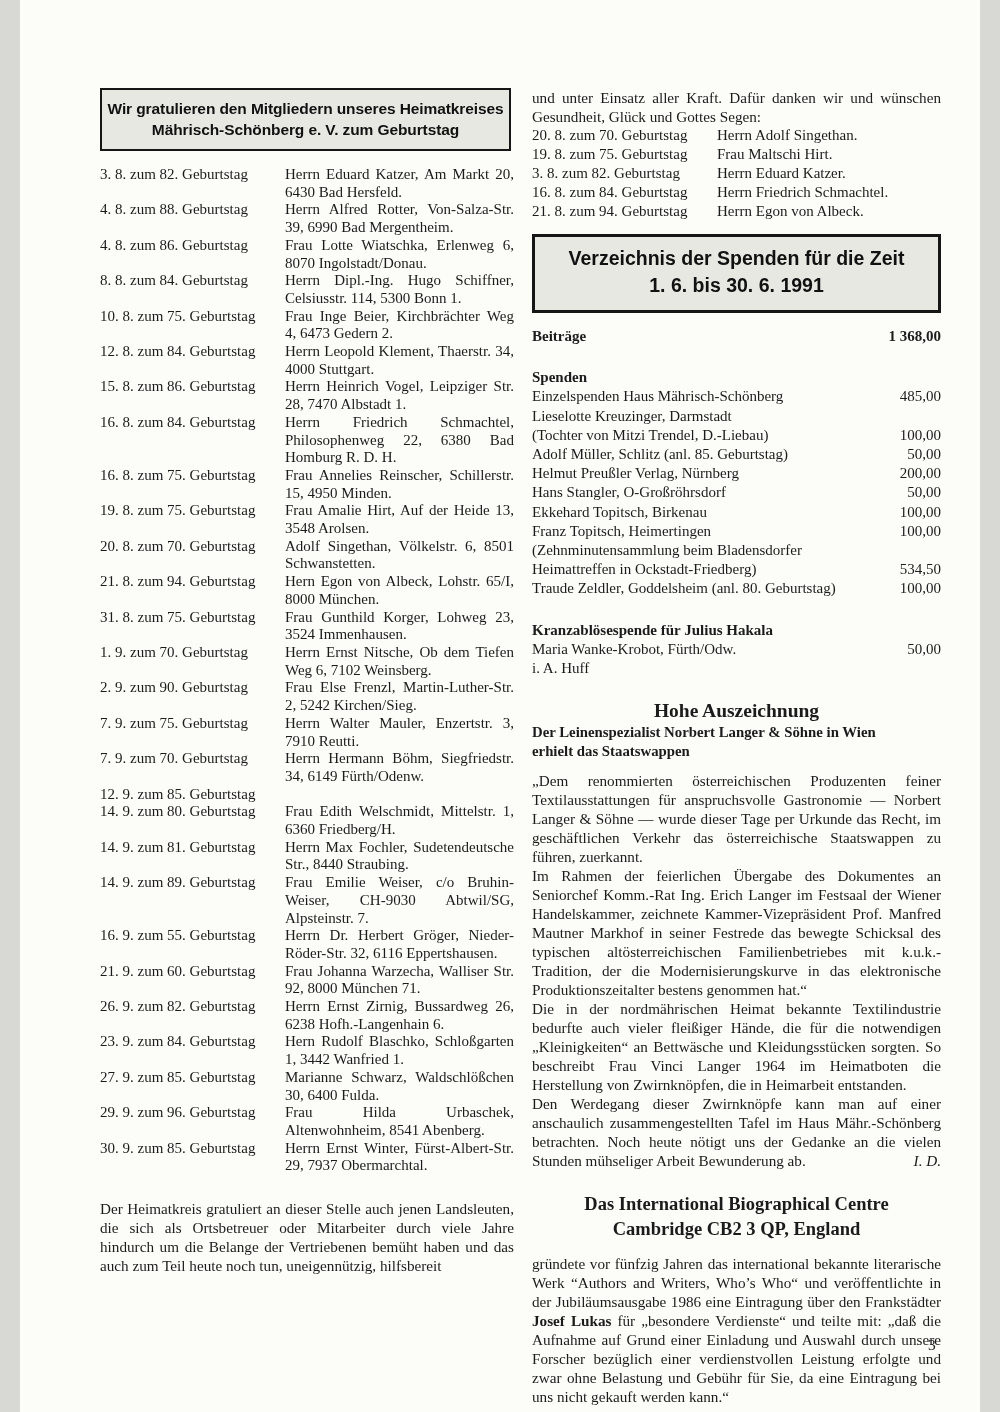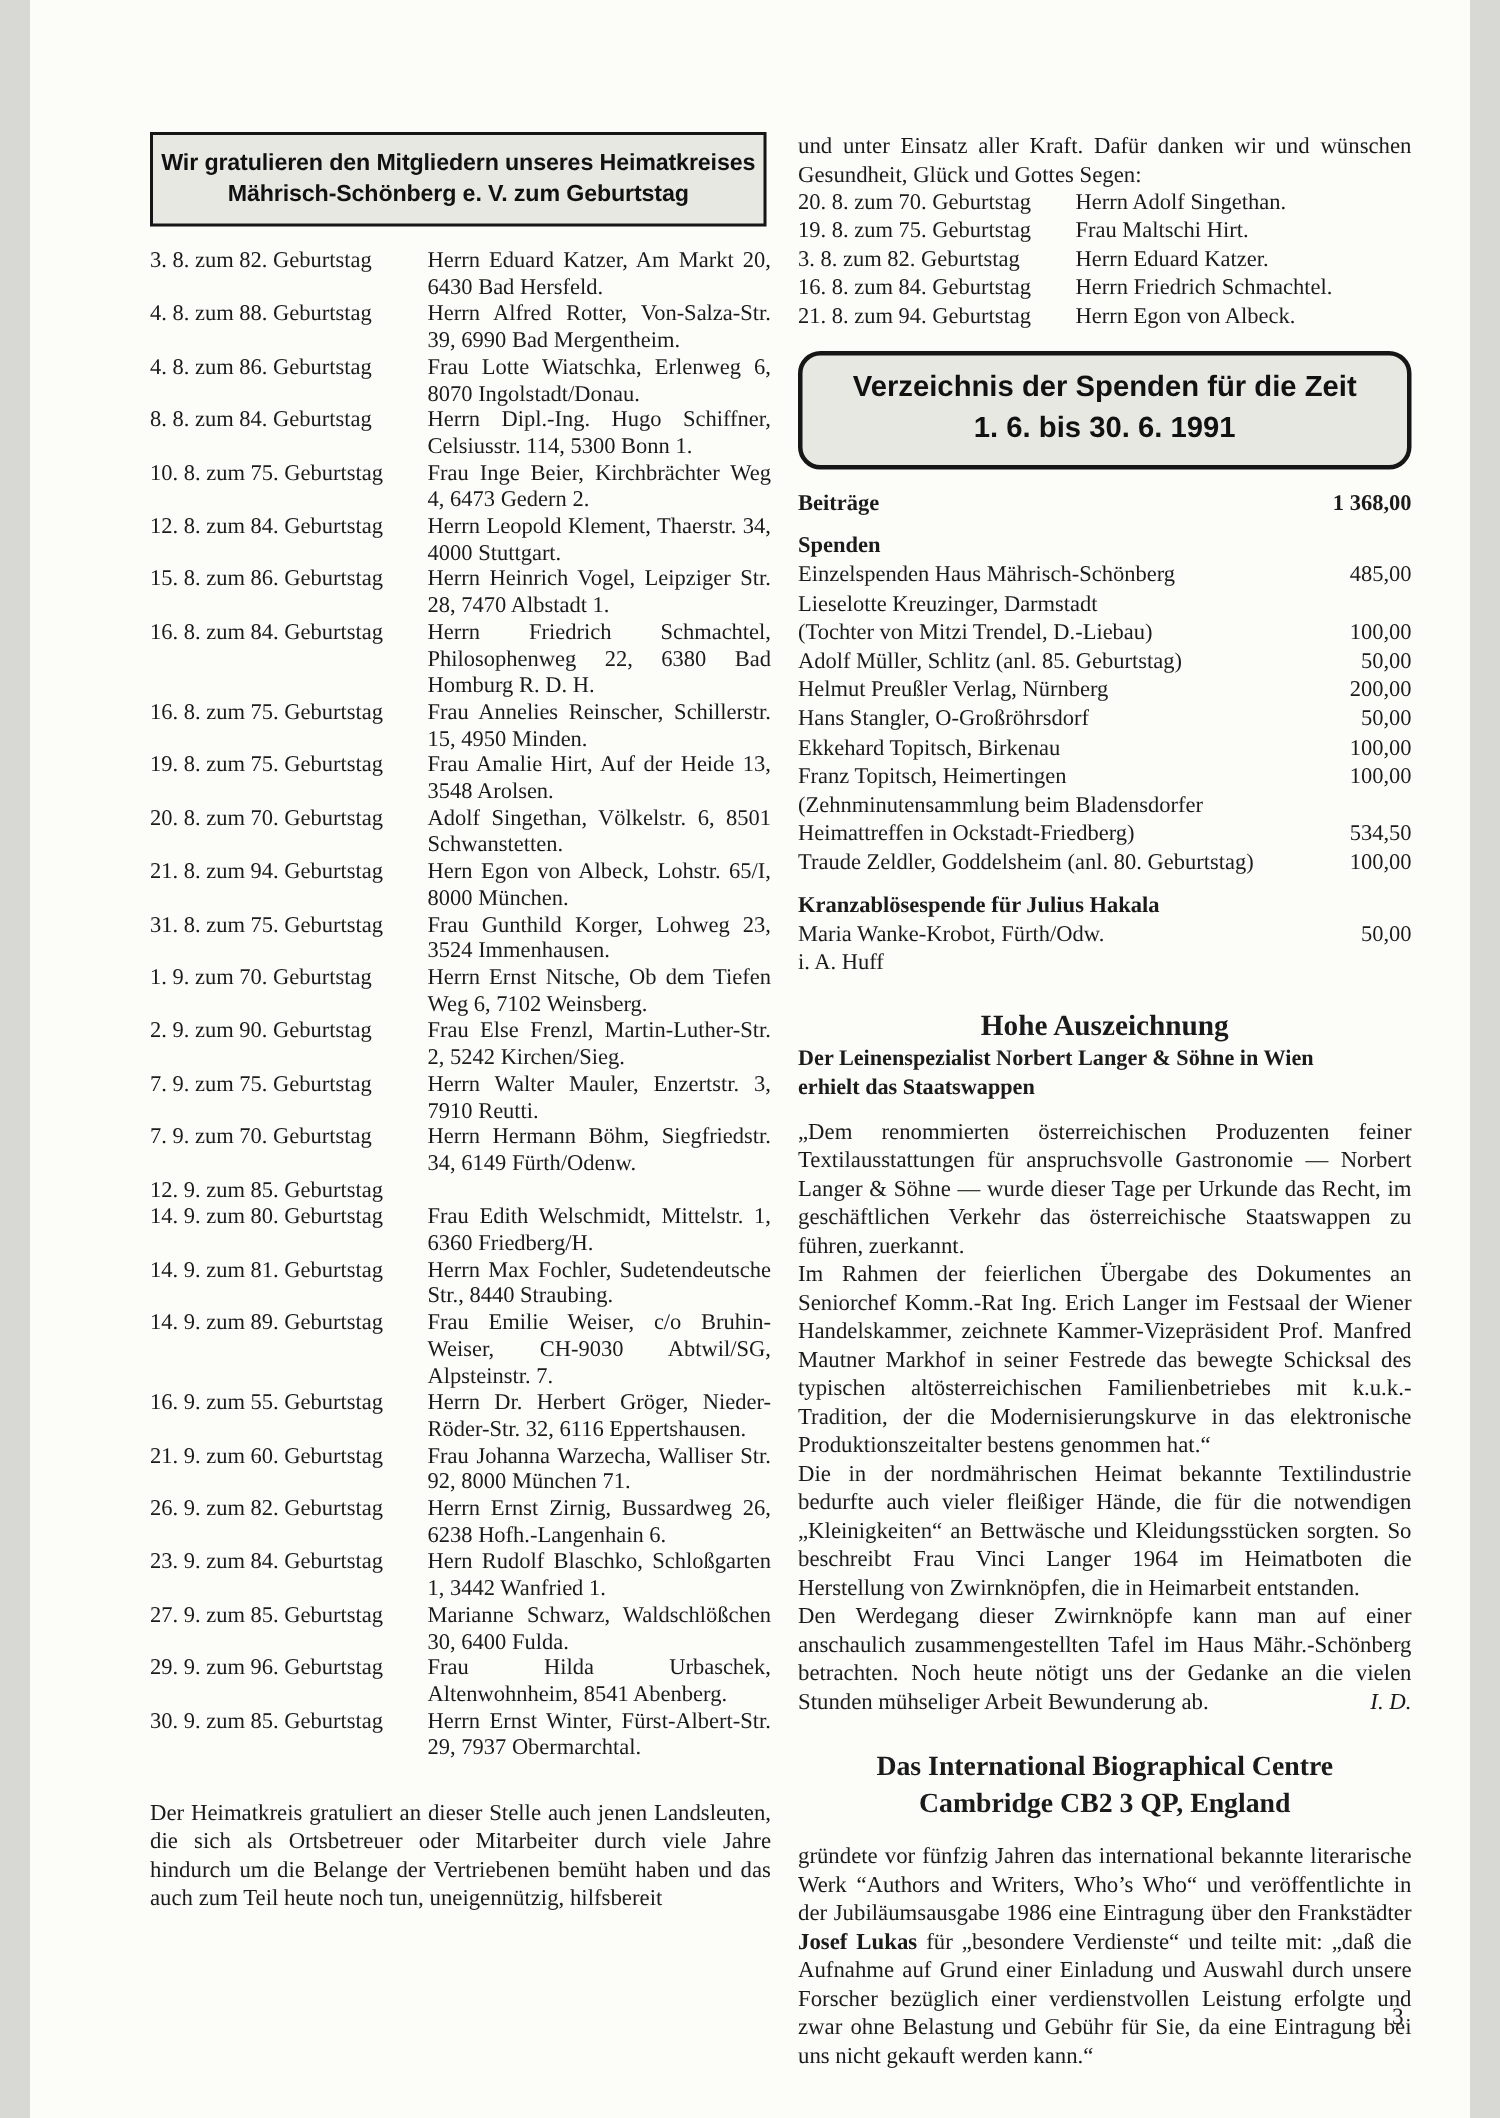--- a/index.html
+++ b/index.html
@@ -10,38 +10,38 @@
   }
   .col { position:absolute; top:88px; }
   .col-left  { left:80px;  width:414px; }
   .col-right { left:512px; width:409px; }
 
   .box {
     background:#e8e8e3; border:2px solid #161616; text-align:center;
     font-family:"Liberation Sans", sans-serif; font-weight:bold; color:#111;
   }
   .box1 { width:399px; padding:8px 4px 9px; font-size:15.5px; line-height:21px; margin-bottom:15px; letter-spacing:-0.1px; }
-  .box2 { border-width:3px; padding:8px 4px 11px; font-size:19.5px; line-height:27px; margin:13px 0 14px;border-radius:15px; }
+  .box2 { border-width:3px; padding:8px 4px 11px; font-size:19.5px; line-height:27px; margin:13px 0 14px; }
 
   .bday-list .row { display:grid; grid-template-columns:185px 1fr; font-size:15px; line-height:17.7px; }
   .bday-list .date { white-space:nowrap; }
   .bday-list .detail { text-align:justify; }
 
   .short-list .row { display:grid; grid-template-columns:185px 1fr; font-size:15px; line-height:19px; }
   .short-list .date { white-space:nowrap; }
 
   .para { margin:0; font-size:15.2px; line-height:19px; text-align:justify; }
   .closing { margin-top:24px; }
 
   .don-list { font-size:15px; }
   .don-row { display:flex; line-height:19.2px; }
   .don-row .lbl { flex:1; }
   .don-row .amt { min-width:58px; text-align:right; white-space:nowrap; }
   .don-row.bold { font-weight:bold; }
-  .don-row.sp { margin-top:9px;align-items:flex-end; }
+  .don-row.sp { margin-top:22px;align-items:flex-end; }
 
   .art-title { margin:22px 0 1px; font-size:19.5px; font-weight:bold; text-align:center; }
   .art-sub { margin:0; font-size:14.8px; font-weight:bold; text-align:left; line-height:19px; }
   .art-body { margin-top:10px; }
   .sig { float:right; font-style:italic; }
 
   .ibc-title { margin:22px 0 12px; font-size:18.5px; font-weight:bold; text-align:center; line-height:25px; }
   .b { font-weight:bold; }
 
   .page-number { position:absolute; left:908px; top:1336px; font-size:15.5px; }

